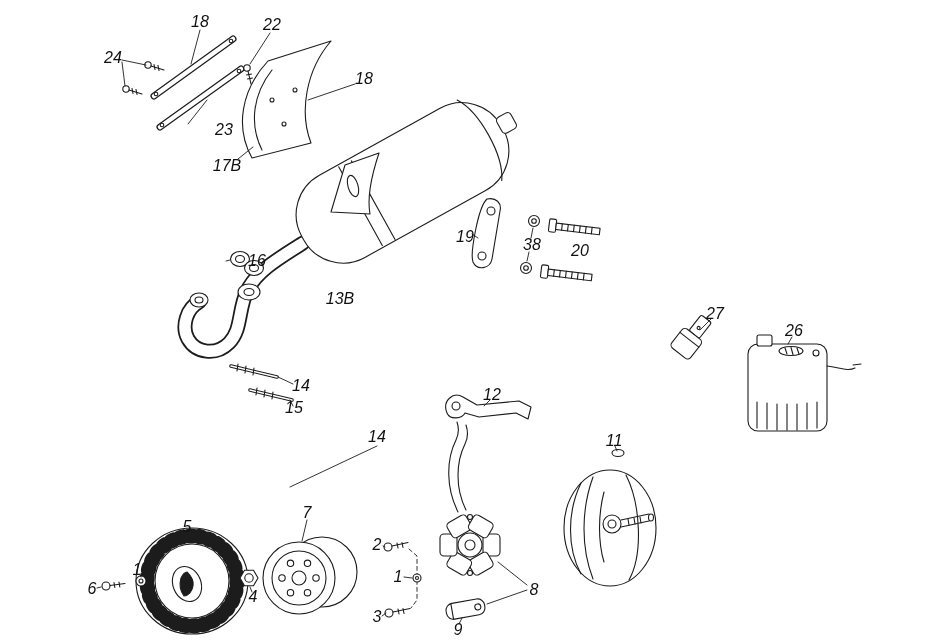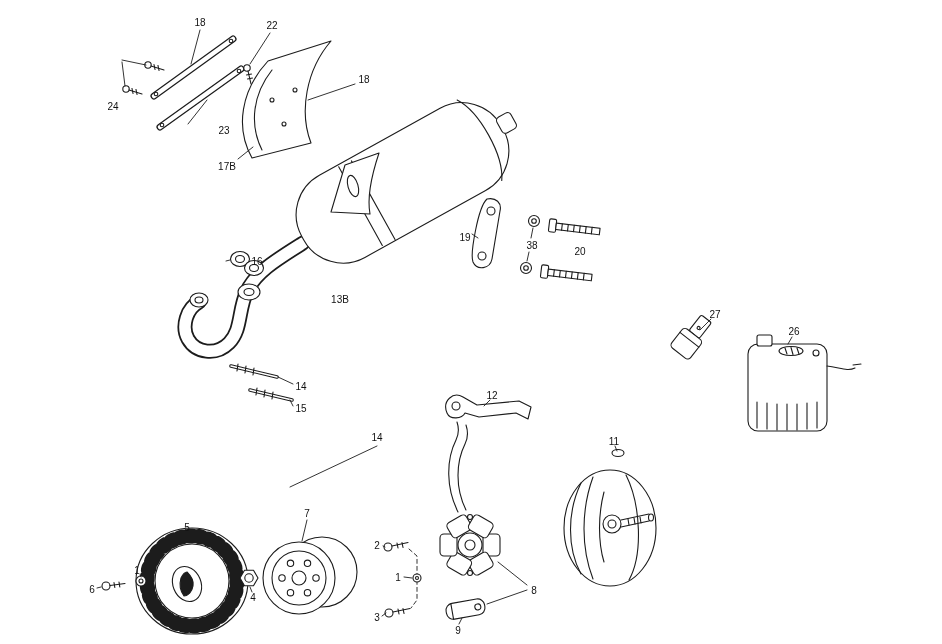--- a/index.html
+++ b/index.html
@@ -9,24 +9,25 @@
     height: 644px;
     background: var(--bg, #ffffff);
     overflow: hidden;
     font-family: "Liberation Sans", sans-serif;
   }
   .stage svg { position: absolute; left: 0; top: 0; }
   .callout-layer { position: absolute; left: 0; top: 0; width: 100%; height: 100%; pointer-events: none; }
   .callout {
     position: absolute;
     transform: translate(-50%, -50%);
-    font-size: 10px;
+    font-size: 16px;
     color: var(--label, #111111);
     white-space: nowrap;
     user-select: none;
+    font-style: italic;
   }
 </style>
 </head>
 <body>
 
 <div class="stage">
 
   <svg width="942" height="644" viewBox="0 0 942 644">
     <g stroke="#1c1c1c" fill="none" stroke-width="1.1" stroke-linecap="round" stroke-linejoin="round">
 
@@ -318,33 +319,33 @@
         <line x1="527" y1="590" x2="487" y2="604"></line>
         <line x1="382" y1="616" x2="386" y2="613"></line>
         <line x1="459" y1="624" x2="462" y2="618"></line>
       </g>
     </g>
   </svg>
 
   <div class="callout-layer">
       <span class="callout" style="left: 200px; top: 22px;">18</span>
       <span class="callout" style="left: 272px; top: 25px;">22</span>
-      <span class="callout" style="left: 113px; top: 58px; margin-top: 48px;">24</span>
+      <span class="callout" style="left: 113px; top: 58px;">24</span>
       <span class="callout" style="left: 364px; top: 79px;">18</span>
       <span class="callout" style="left: 181px; top: 130px; margin-left: 43px;">23</span>
       <span class="callout" style="left: 227px; top: 166px;">17B</span>
       <span class="callout" style="left: 465px; top: 237px;">19</span>
       <span class="callout" style="left: 532px; top: 245px;">38</span>
       <span class="callout" style="left: 580px; top: 251px;">20</span>
       <span class="callout" style="left: 217px; top: 261px; margin-left: 40px;">16</span>
       <span class="callout" style="left: 340px; top: 299px; text-align: center;">13B</span>
       <span class="callout" style="left: 715px; top: 314px;">27</span>
       <span class="callout" style="left: 794px; top: 331px;">26</span>
       <span class="callout" style="left: 301px; top: 386px;">14</span>
-      <span class="callout" style="left: 301px; top: 408px;">15</span>
+      <span class="callout" style="left: 294px; top: 408px;">15</span>
       <span class="callout" style="left: 492px; top: 395px;">12</span>
       <span class="callout" style="left: 377px; top: 437px;">14</span>
       <span class="callout" style="left: 614px; top: 441px;">11</span>
       <span class="callout" style="left: 307px; top: 513px;">7</span>
       <span class="callout" style="left: 187px; top: 527px;">5</span>
       <span class="callout" style="left: 377px; top: 545px;">2</span>
       <span class="callout" style="left: 137px; top: 570px;">1</span>
       <span class="callout" style="left: 398px; top: 577px;">1</span>
       <span class="callout" style="left: 92px; top: 589px;">6</span>
       <span class="callout" style="left: 253px; top: 597px;">4</span>

